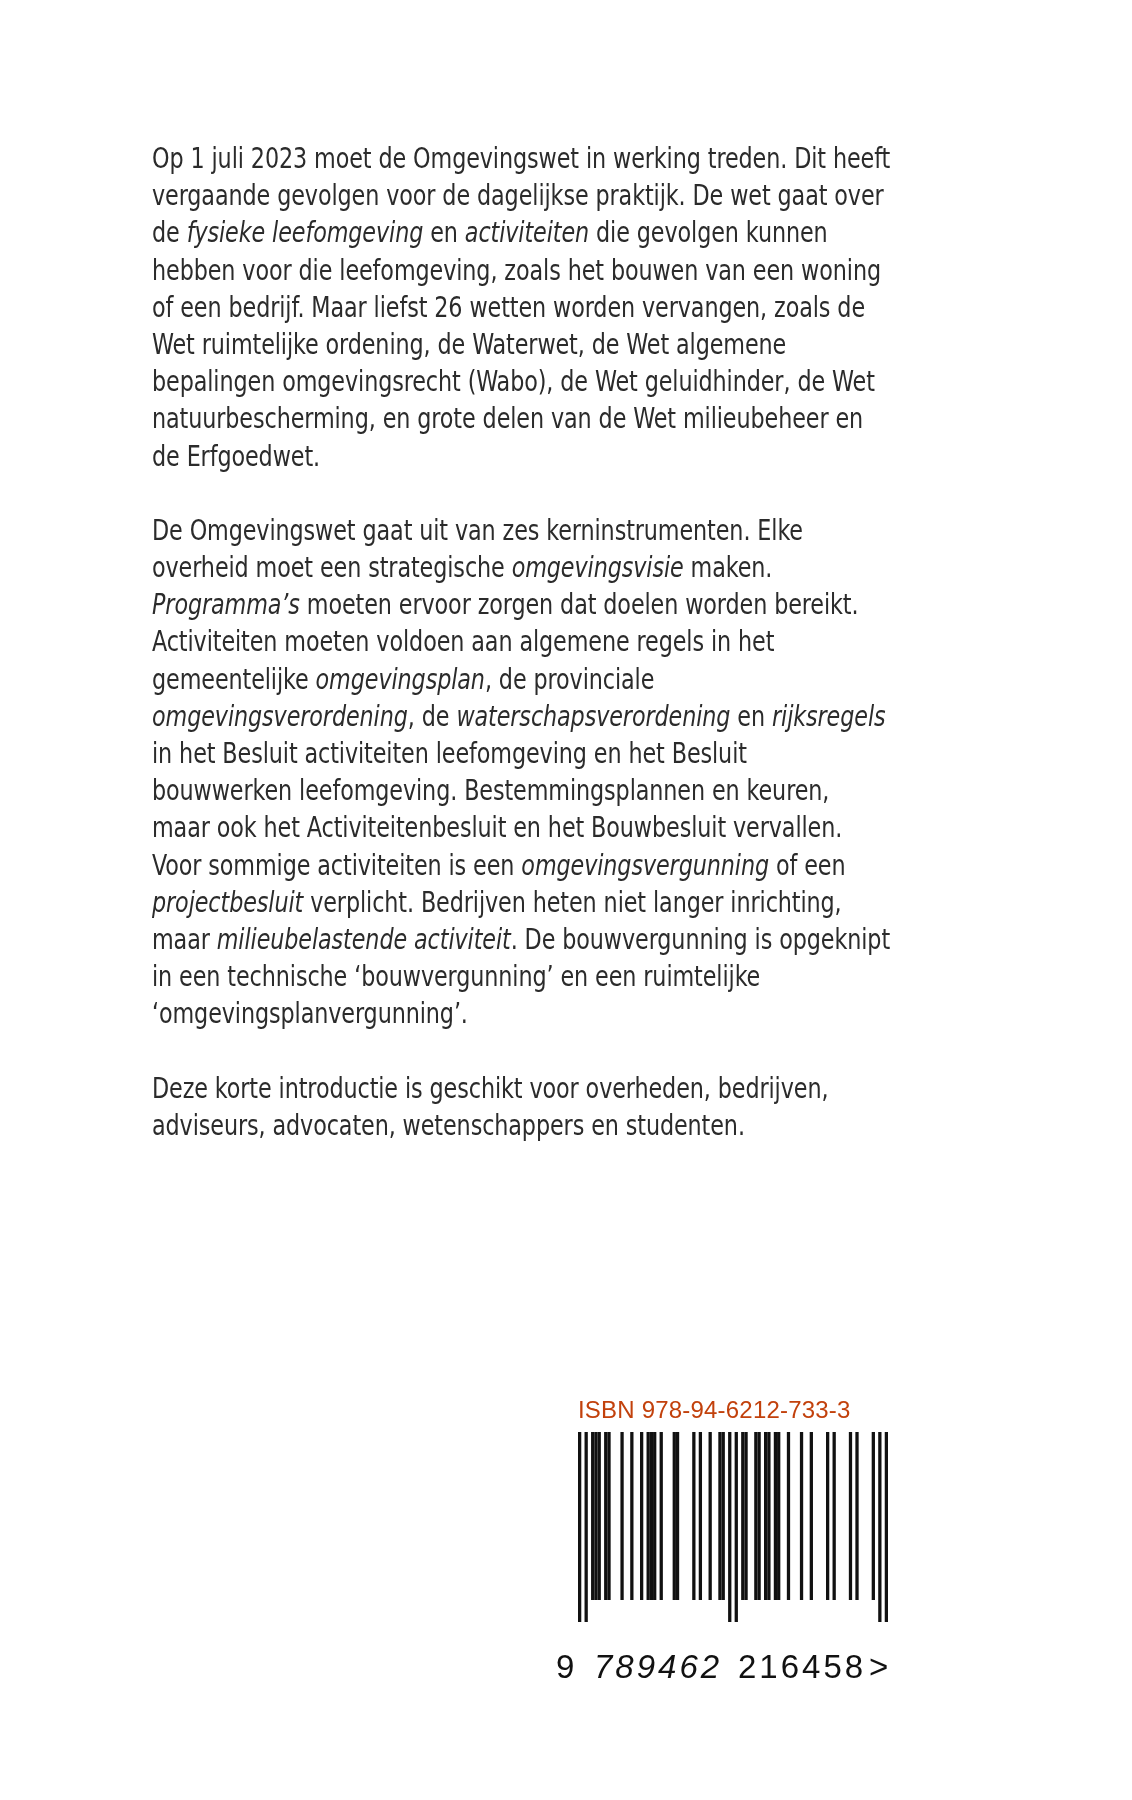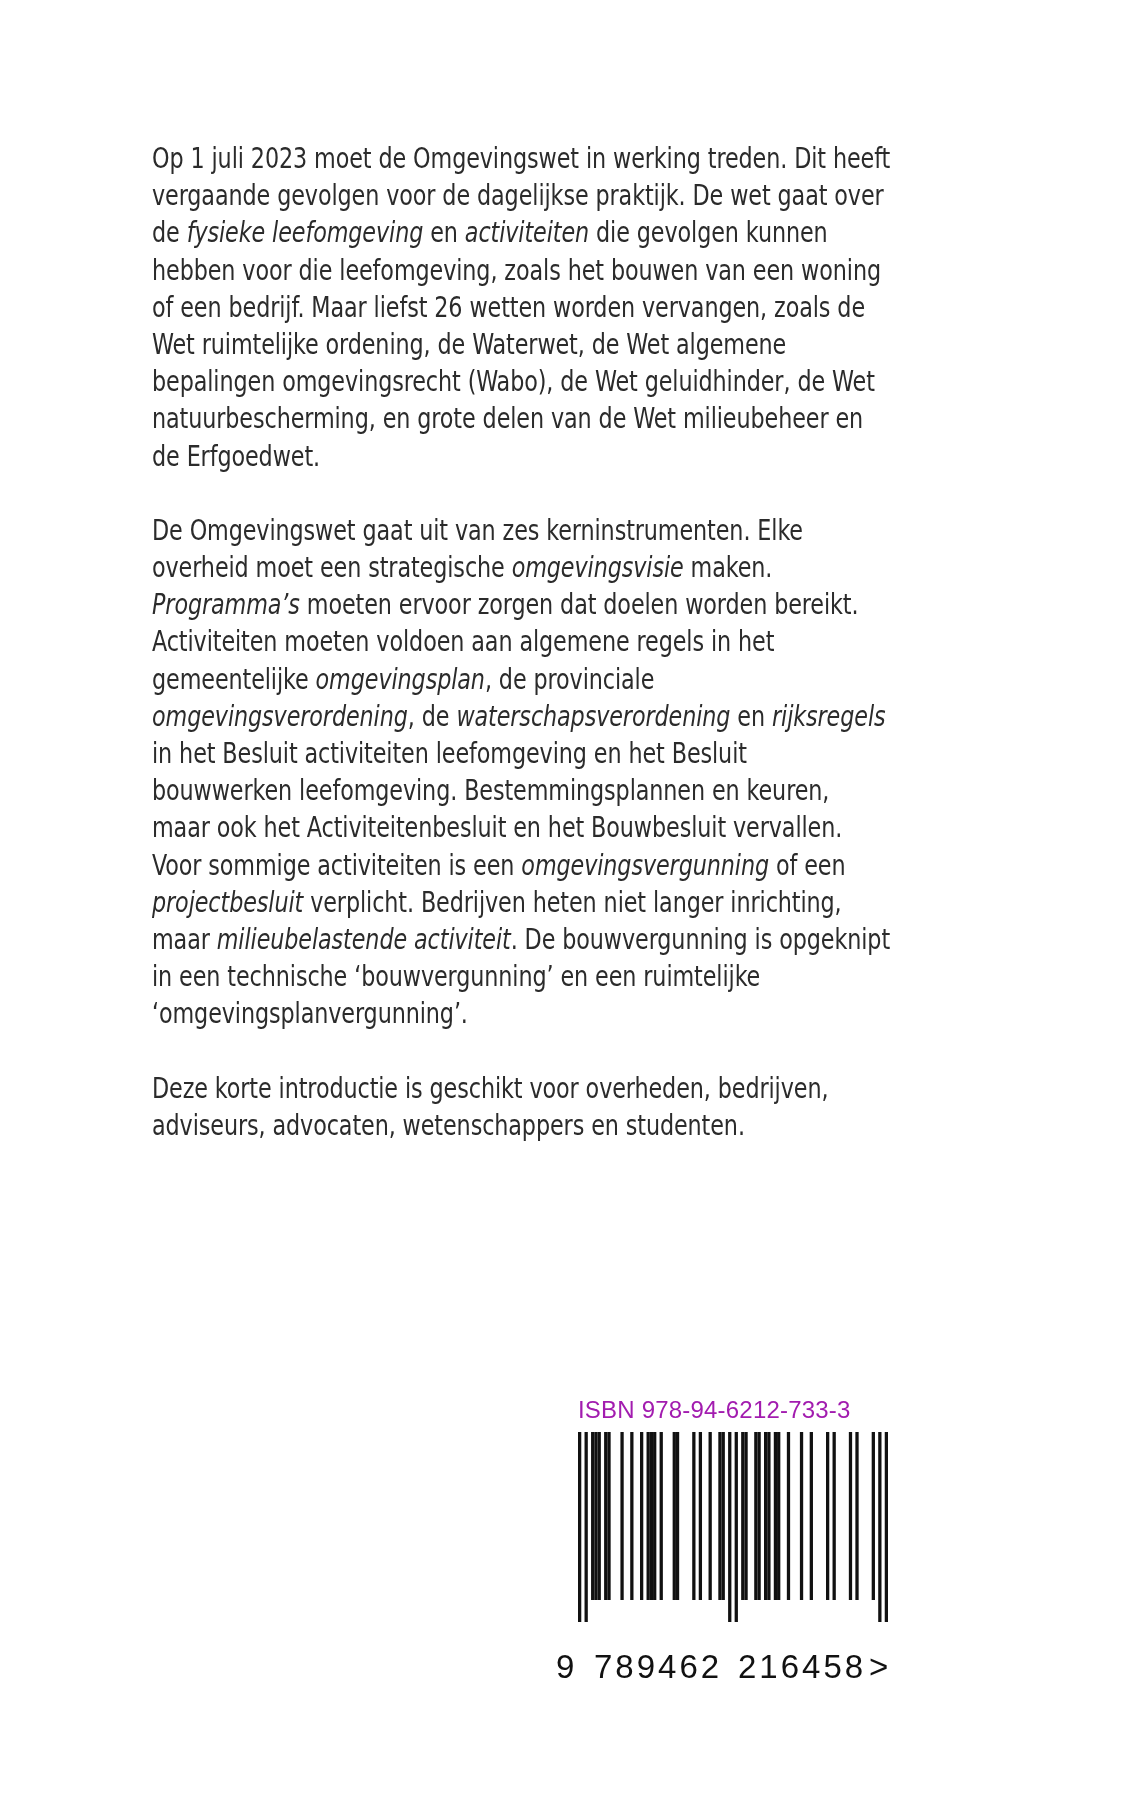--- a/index.html
+++ b/index.html
@@ -47,21 +47,21 @@
   .isbn-block {
     position: absolute;
     left: 578px;
     top: 1396px;
     width: 310px;
   }
   .isbn-text {
     font-family: "Liberation Sans", sans-serif;
     font-size: 24px;
     line-height: 28px;
-    color: #a21caf;
+    color: #c2410c;
     letter-spacing: 0.2px;
     white-space: nowrap;
   }
 
   
   .barcode-wrap {
     position: absolute;
     left: 578px;
     top: 1432px;
     width: 310px;
@@ -75,21 +75,21 @@
     top: 1648px;
     width: 340px;
     height: 44px;
     font-family: "Liberation Sans", sans-serif;
     font-size: 33px;
     color: #111111;
     white-space: nowrap;
     letter-spacing: 1px;
   }
   .bd-lead   { position: absolute; left: 0px;   top: 0; }
-  .bd-left   { position: absolute; left: 38px;  top: 0; letter-spacing: 3px; }
+  .bd-left   { position: absolute; left: 38px;  top: 0; letter-spacing: 3px; font-style: italic; }
   .bd-right  { position: absolute; left: 182px; top: 0; letter-spacing: 3px; }
   .bd-tail   { position: absolute; left: 313px; top: 0; }
 
   
   .logo {
     position: absolute;
     left: 152px;
     top: 1638px;
     font-size: 54px;
     line-height: 54px;

